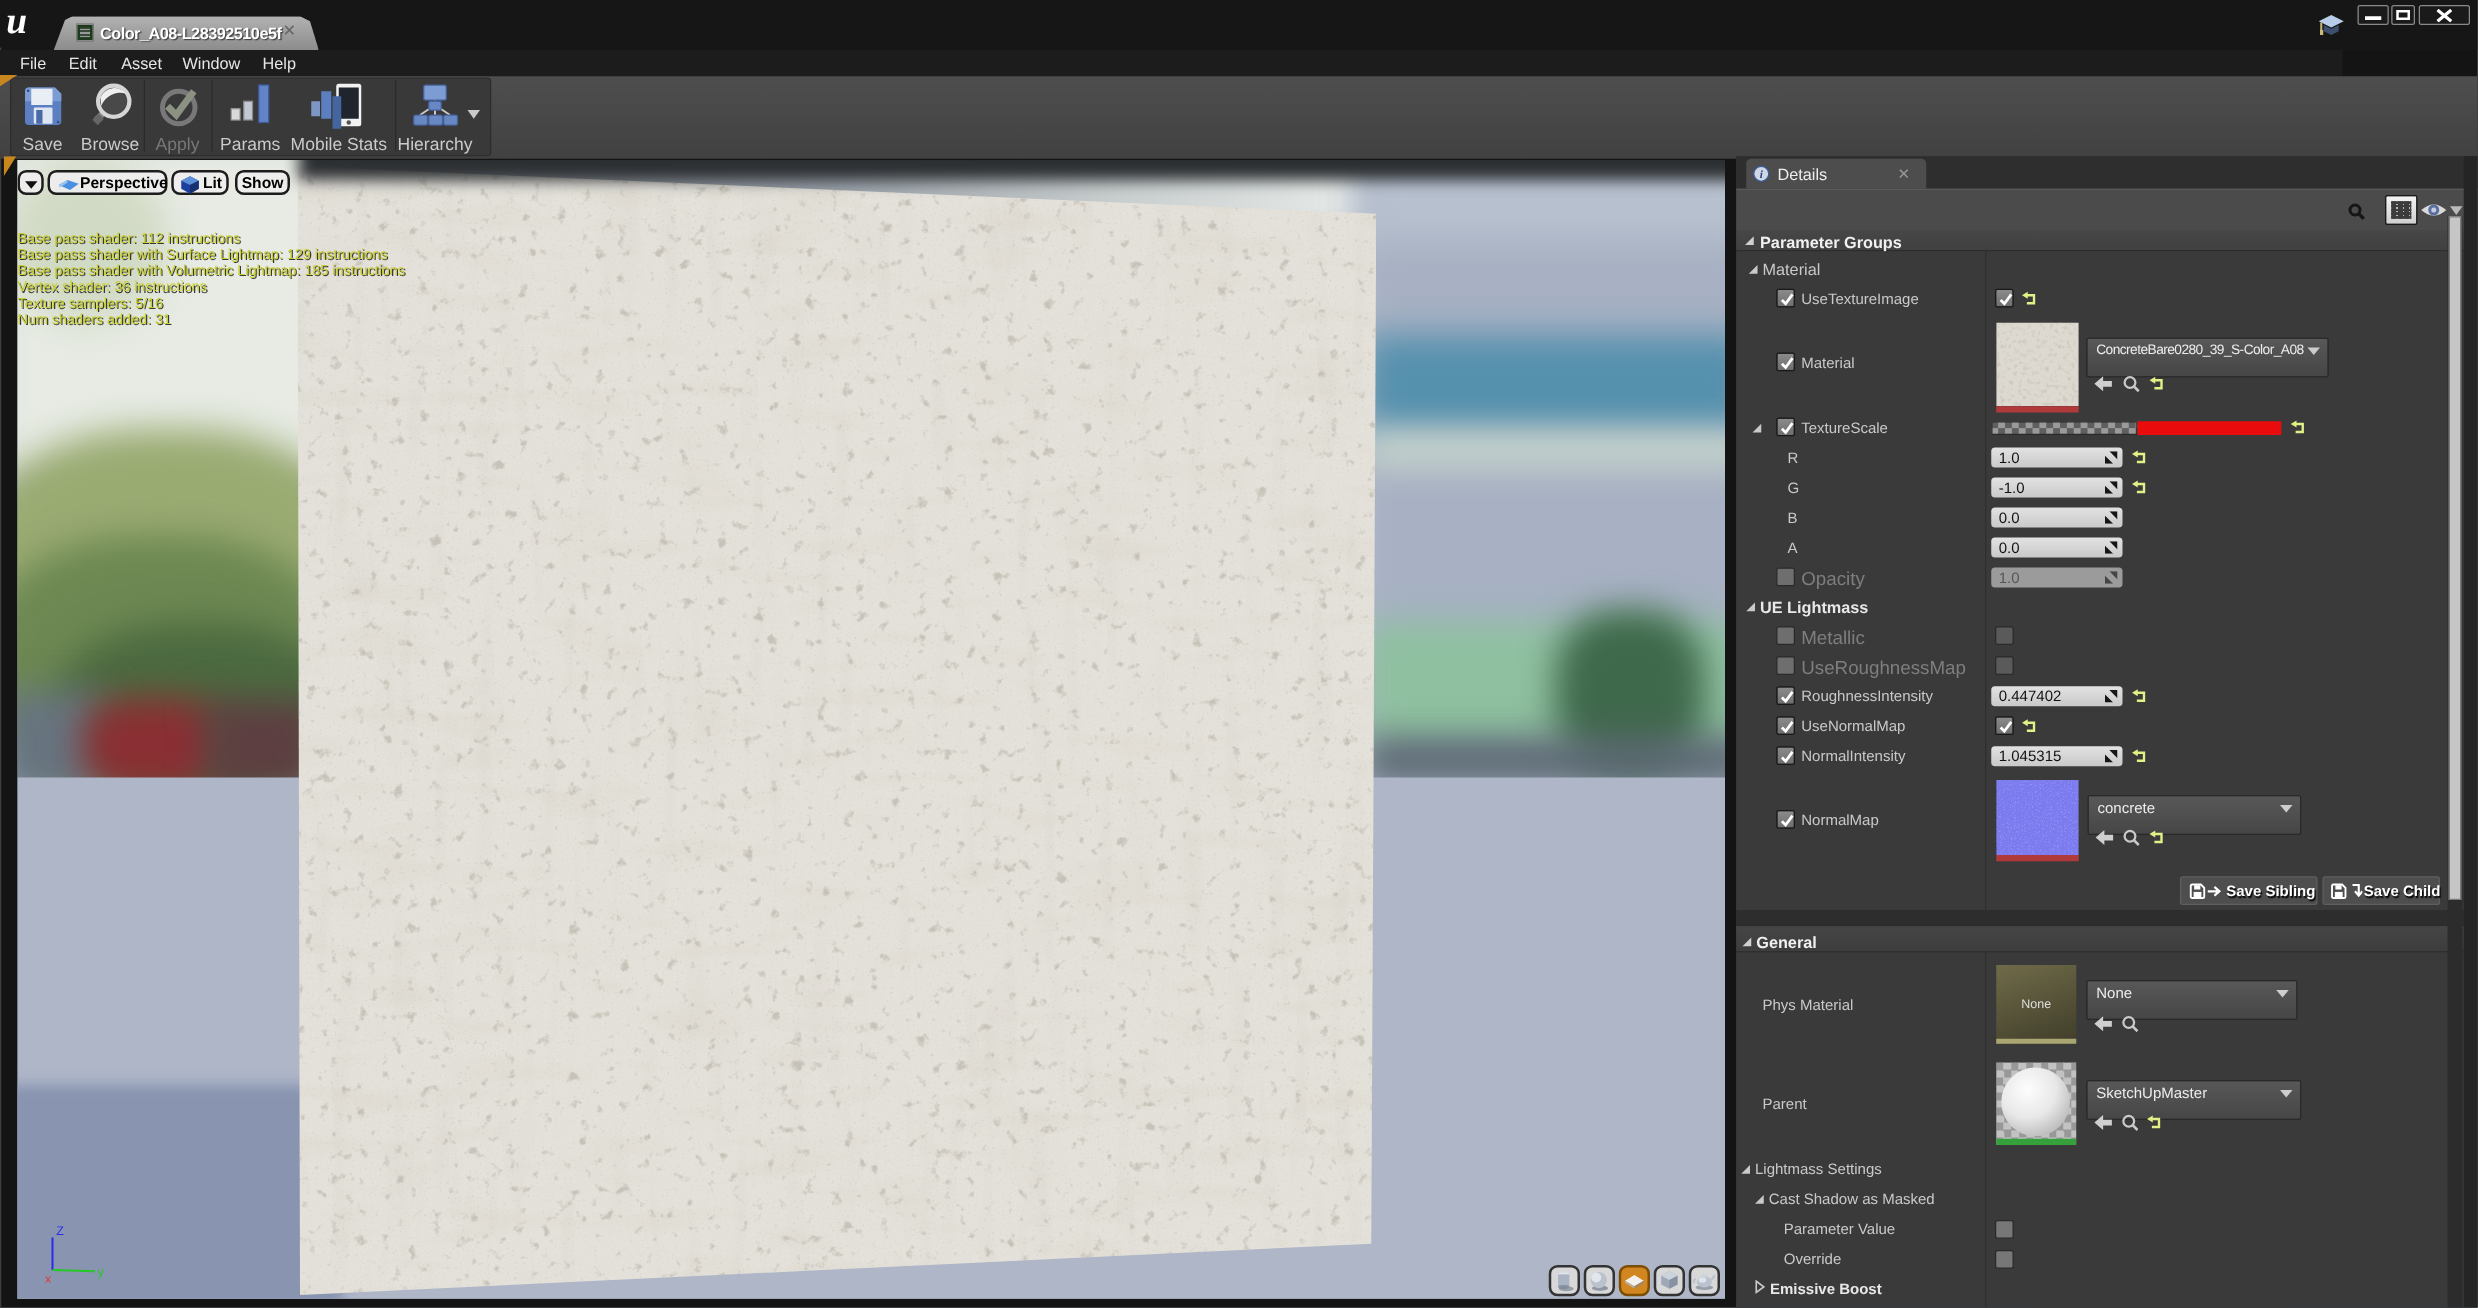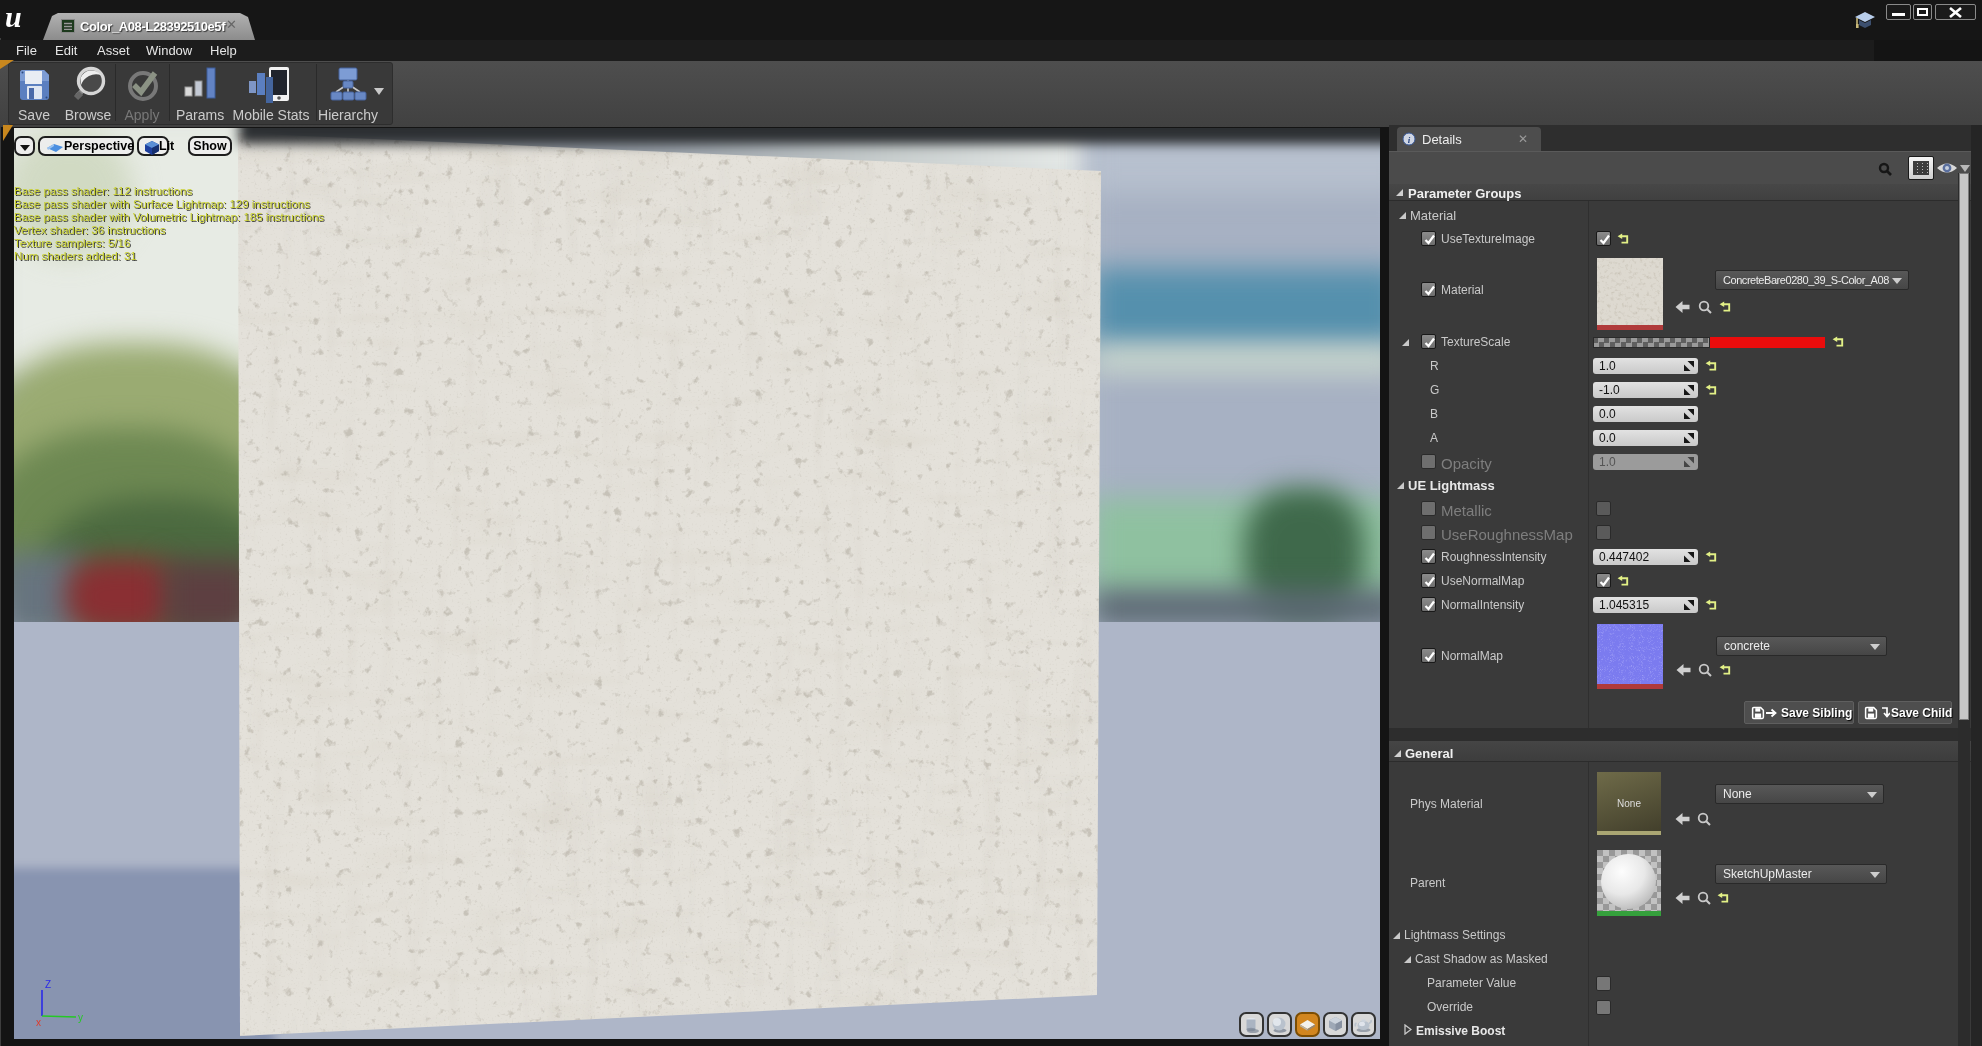--- a/index.html
+++ b/index.html
@@ -37,23 +37,23 @@
      border-radius:2px; background:linear-gradient(#8b8b8b,#6e6e6e); }
   .cb svg { position:absolute; left:1px; top:1px; }
   .cbd { position:absolute; width:15px; height:15px; border:1px solid #2a2a2a;
      border-radius:2px; background:#5a5a5a; }
   .spin { position:absolute; width:105px; height:16px;
      background:linear-gradient(#e2e2e2,#c9c9c9); border-radius:3px;
      font-size:12px; color:#111; line-height:16px; padding-left:6px; }
   .spind { position:absolute; width:105px; height:16px; background:#9b9b9b;
      border-radius:3px; font-size:12px; color:#555; line-height:16px; padding-left:6px; }
   .grip { position:absolute; right:4px; top:3px; }
-  .combo { position:absolute; height:20px; white-space:nowrap; overflow:hidden; background:linear-gradient(#585858,#464646);
+  .combo { position:absolute; height:32px; white-space:nowrap; overflow:hidden; background:linear-gradient(#585858,#464646);
      border:1px solid #292929; border-radius:2px; color:#ececec; font-size:12px;
-     line-height:18px; padding-left:7px;margin-left:46px; }
+     line-height:18px; padding-left:7px; }
   .combo .car { position:absolute; right:6px; top:7px; width:0; height:0;
      border-left:5px solid transparent; border-right:5px solid transparent;
      border-top:6px solid #cdcdcd; }
   .tri { position:absolute; width:0; height:0; border-left:5px solid transparent;
      border-right:5px solid transparent; border-top:7px solid #c9c9c9; }
   .reset { position:absolute; width:12px; height:13px; }
   .thumb { position:absolute; width:66px; }
 </style>
 </head>
 <body>
@@ -241,21 +241,21 @@
 
     <div class="vbtn" style="left:0px;top:8px;width:21px">
       <div style="position:absolute;left:4px;top:8px;width:0;height:0;border-left:5px solid transparent;border-right:5px solid transparent;border-top:6px solid #111;top:7px"></div>
     </div>
     <div class="vbtn" style="left:24px;top:8px;width:96px;padding-left:24px">Perspective
       <svg style="position:absolute;left:6px;top:5px" width="18" height="11" viewBox="0 0 18 11">
         <path d="M1 5 L8 1 L17 4 L10 9 Z" fill="#4b8fe0"></path>
         <path d="M1 5 L8 1 L8 3 L2 7 Z" fill="#9cc4f0"></path>
       </svg>
     </div>
-    <div class="vbtn" style="left:123px;top:8px;width:32px;padding-left:20px">Lit
+    <div class="vbtn" style="left:123px;top:8px;width:46px;padding-left:20px">Lit
       <svg style="position:absolute;left:5px;top:2px" width="16" height="16" viewBox="0 0 16 16">
         <path d="M8 1 L15 4.5 L15 11 L8 15 L1 11 L1 4.5 Z" fill="#1e3f9e"></path>
         <path d="M8 1 L15 4.5 L8 8 L1 4.5 Z" fill="#5b8fd6"></path>
         <path d="M8 8 L15 4.5 L15 11 L8 15 Z" fill="#163070"></path>
       </svg>
     </div>
     <div class="vbtn" style="left:174px;top:8px;width:44px">Show</div>
 
     <div class="shapebtn" style="left:1225px">
       <svg width="21" height="21" viewBox="0 0 21 21">

